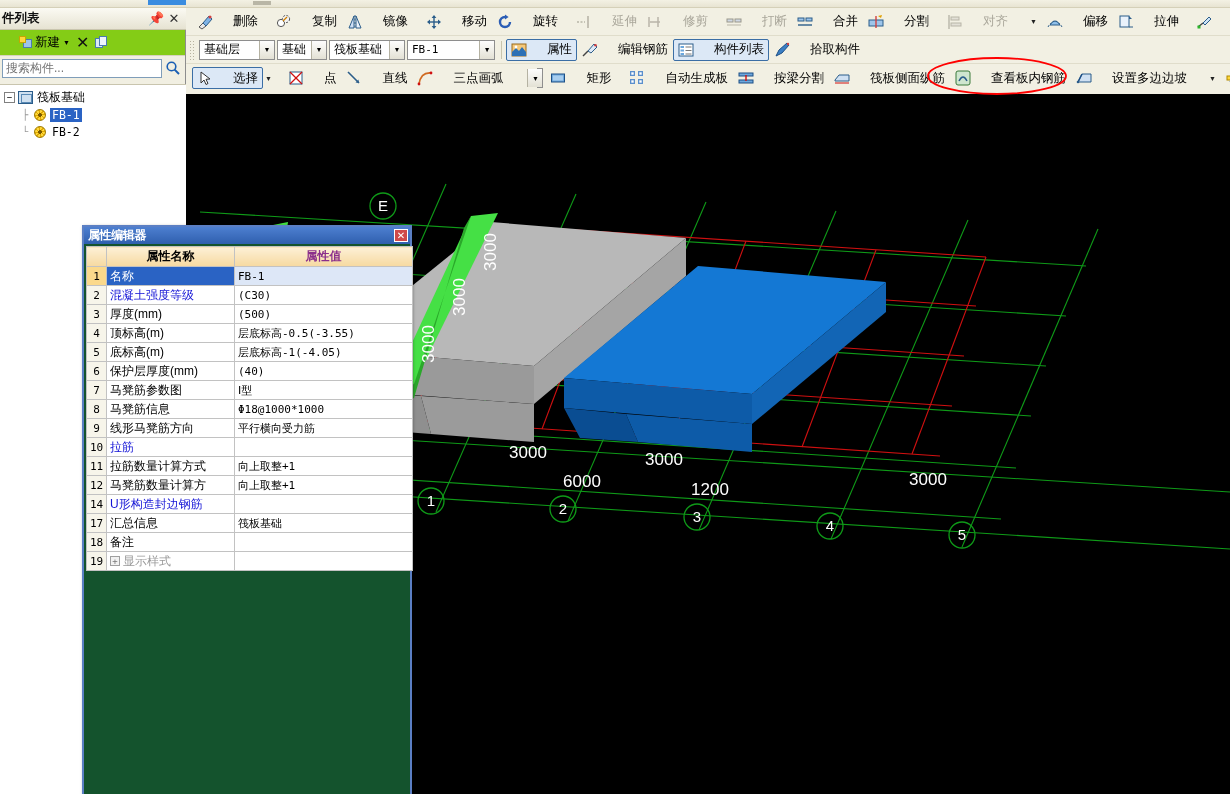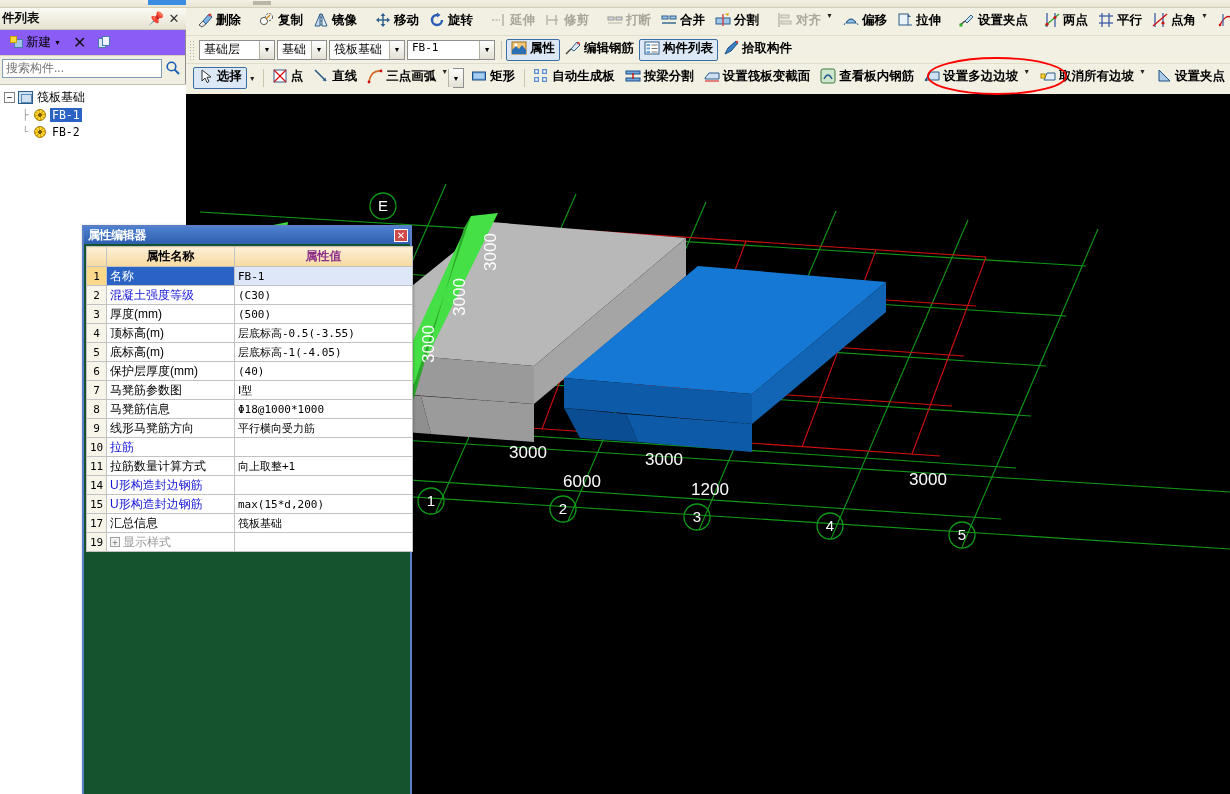--- a/index.html
+++ b/index.html
@@ -42,23 +42,23 @@
   }
   .panel-title .pin {
     position:absolute; right:24px; top:3px; width:14px; height:16px;
     color:#333; font-size:13px; text-align:center; line-height:16px; cursor:pointer;
   }
   .panel-title .xbtn {
     position:absolute; right:5px; top:3px; width:14px; height:16px;
     color:#333; font-size:13px; text-align:center; line-height:16px; cursor:pointer;
   }
   .panel-toolbar {
-    height:26px; display:flex; align-items:center; gap:12px;
-    padding-left:10px; border-bottom:1px solid #d7d3bd;
-    background:#8b5cf6;
+    height:26px; display:flex; align-items:center; gap:6px;
+    padding-left:19px; border-bottom:1px solid #d7d3bd;
+    background:#84cc16;
   }
   .ptb-new { display:flex; align-items:center; gap:2px; cursor:pointer; }
   .ptb-new .mini-ico {
     width:14px; height:13px; position:relative;
   }
   .ptb-new .mini-ico i {
     position:absolute; left:4px; top:3px; width:9px; height:9px;
     background:#9fc4e8; border:1px solid #4a7bb0; display:block;
   }
   .ptb-new .mini-ico b {
@@ -127,35 +127,35 @@
   }
   .tbrow { height:28px; display:flex; align-items:center; white-space:nowrap; overflow:hidden; }
   .tbrow.r1 { border-bottom:1px solid #e0ddcb; }
   .tbrow.r2 { border-bottom:1px solid #e0ddcb; }
   .grip {
     width:7px; height:20px; margin:0 3px;
     background-image: radial-gradient(#b6b2a0 40%, transparent 41%);
     background-size:3px 3px;
   }
   .tbtn {
-    display:inline-flex; gap:3px; height:22px;
+    display:inline-flex; align-items:center; gap:20px; height:22px;
     padding:0 4px; cursor:pointer; font-size:12.5px; color:#000;
-    border:1px solid transparent; border-radius:2px;font-weight:bold;
+    border:1px solid transparent; border-radius:2px;
   }
   .tbtn.disabled { color:#a9a69a; cursor:default; }
   .tbtn.active {
     border:1px solid #3b6ea5; background:#dce8f6; border-radius:2px;
   }
   .tsep { width:1px; height:18px; background:#c9c5ae; margin:0 4px; }
   .caret { font-size:7px; color:#222; margin-left:2px; }
   .ico { width:16px; height:16px; display:inline-block; position:relative; flex:0 0 16px;}
 
   .combo {
     height:20px; border:1px solid #8e8e8e; background:#fff;
-    display:inline-flex; font-size:12px; color:#000;
+    display:inline-flex; align-items:center; font-size:12px; color:#000;
     padding-left:4px; position:relative; margin-right:2px; cursor:pointer;
   }
   .combo .cbtn {
     position:absolute; right:0; top:0; width:15px; height:18px;
     background:linear-gradient(#fdfdfd,#e3e1d4); border-left:1px solid #b5b2a2;
     display:flex; align-items:center; justify-content:center; font-size:7px;
   }
 
   
   #viewport {
@@ -671,21 +671,21 @@
       <span>按梁分割</span>
     </span>
 
     <span class="tbtn">
       <span class="ico">
         <svg width="16" height="16" viewBox="0 0 16 16">
             <path d="M1 10 L5 5 L15 5 L15 11 L1 11 Z" fill="#cfe0f2" stroke="#2b5d8a"></path>
             <line x1="1" y1="13" x2="15" y2="13" stroke="#d01010"></line>
           </svg>
       </span>
-      <span>设置筏板变截面</span>
+      <span>筏板侧面纵筋</span>
     </span>
 
     <span class="tbtn">
       <span class="ico">
         <svg width="16" height="16" viewBox="0 0 16 16">
             <rect x="1" y="1" width="14" height="14" rx="2" fill="#cfe6cf" stroke="#3a7a3a"></rect>
             <path d="M4 11 Q8 3 12 11" fill="none" stroke="#2b5d8a" stroke-width="1.5"></path>
           </svg>
       </span>
       <span>查看板内钢筋</span>
@@ -900,33 +900,38 @@
           <td class="idx">10</td>
           <td class="nm blue">拉筋</td>
           <td class="val"></td>
         </tr>
         <tr>
           <td class="idx">11</td>
           <td class="nm">拉筋数量计算方式</td>
           <td class="val">向上取整+1</td>
         </tr>
         <tr>
+          <td class="idx">12</td>
+          <td class="nm">马凳筋数量计算方</td>
+          <td class="val">向上取整+1</td>
+        </tr>
+        <tr>
           <td class="idx">14</td>
           <td class="nm blue">U形构造封边钢筋</td>
           <td class="val"></td>
         </tr>
         <tr>
-          <td class="idx">15</td>
-          <td class="nm blue">U形构造封边钢筋</td>
-          <td class="val">max(15*d,200)</td>
-        </tr>
-        <tr>
           <td class="idx">17</td>
           <td class="nm">汇总信息</td>
           <td class="val">筏板基础</td>
+        </tr>
+        <tr>
+          <td class="idx">18</td>
+          <td class="nm">备注</td>
+          <td class="val"></td>
         </tr>
         <tr class="last">
           <td class="idx">19</td>
           <td class="nm gray">
             <span class="plus">+</span><span>显示样式</span>
           </td>
           <td class="val"></td>
         </tr>
       </tbody>
     </table>

